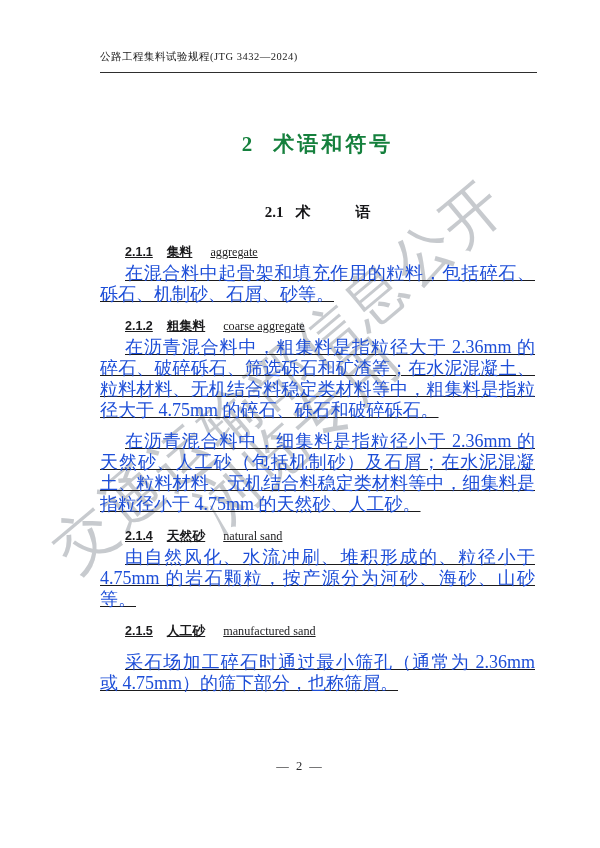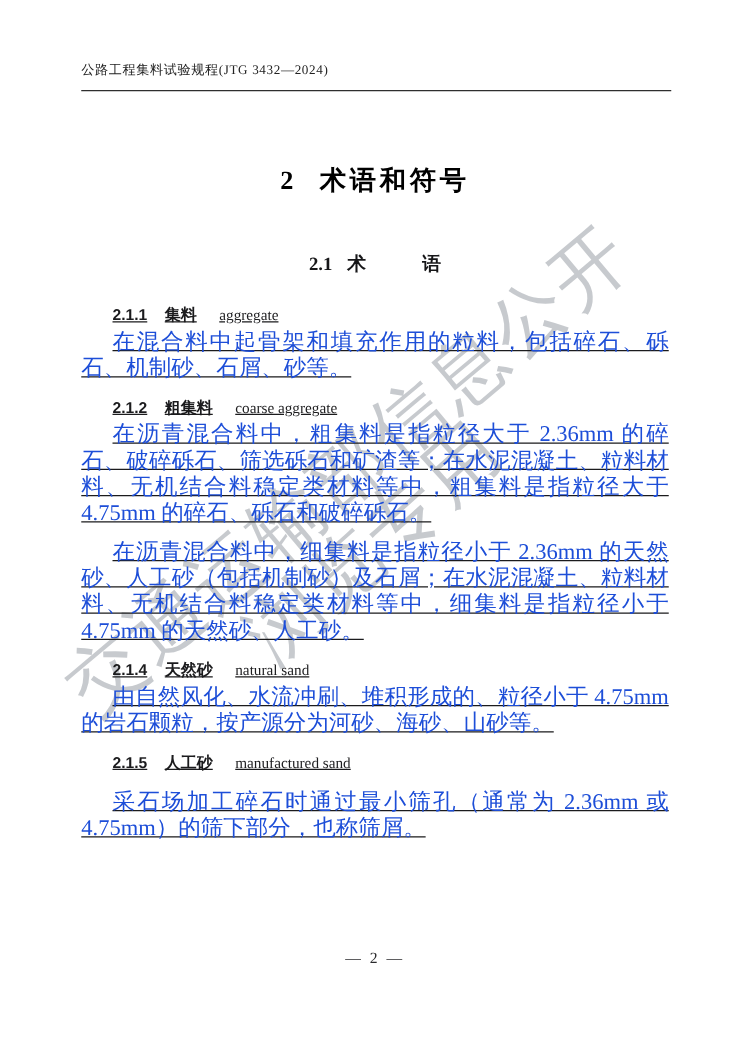--- a/index.html
+++ b/index.html
@@ -2,38 +2,38 @@
 <html><head>
 <meta charset="utf-8">
 <style>
   * { margin:0; padding:0; box-sizing:border-box; }
   html,body { background:#ffffff; }
   body {
     width:600px; height:848px; position:relative; overflow:hidden;
     font-family:"Liberation Serif","DejaVu Serif",serif;
     color:#1b1b1d;
   }
-  .page { position:relative; width:600px; height:780px; z-index:1; }
+  .page { position:relative; width:600px; height:780px; z-index:1;padding-left:35px; }
 
   
   .running-header {
     padding:50px 65px 0 65px;
     font-size:10.5px; line-height:13px; color:#222;
     letter-spacing:0.5px;
   }
   .header-rule {
     margin:9px 63px 0 65px;
     border-bottom:1.2px solid #2e2e2e;
   }
 
   
   .chapter-title {
     margin-top:56px; text-align:center;
     font-size:21px; line-height:30px; font-weight:700;
-    letter-spacing:3px; color:#000000;
+    letter-spacing:3px; color:#15803d;
   }
   .chapter-title .chapter-name { margin-left:18px; }
   .section-title {
     margin-top:42px; text-align:center;
     font-size:15px; line-height:23px; font-weight:700; color:#161618;
   }
   .section-title .section-name { margin-left:12px; }
 
   
   .terms { margin:0 65px; }

